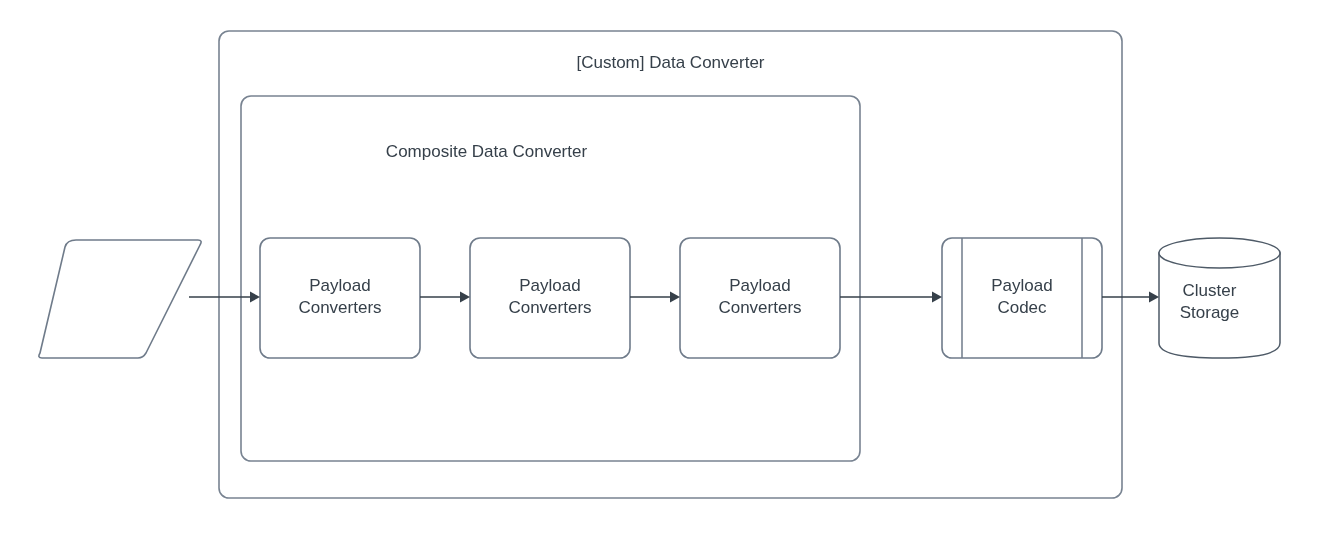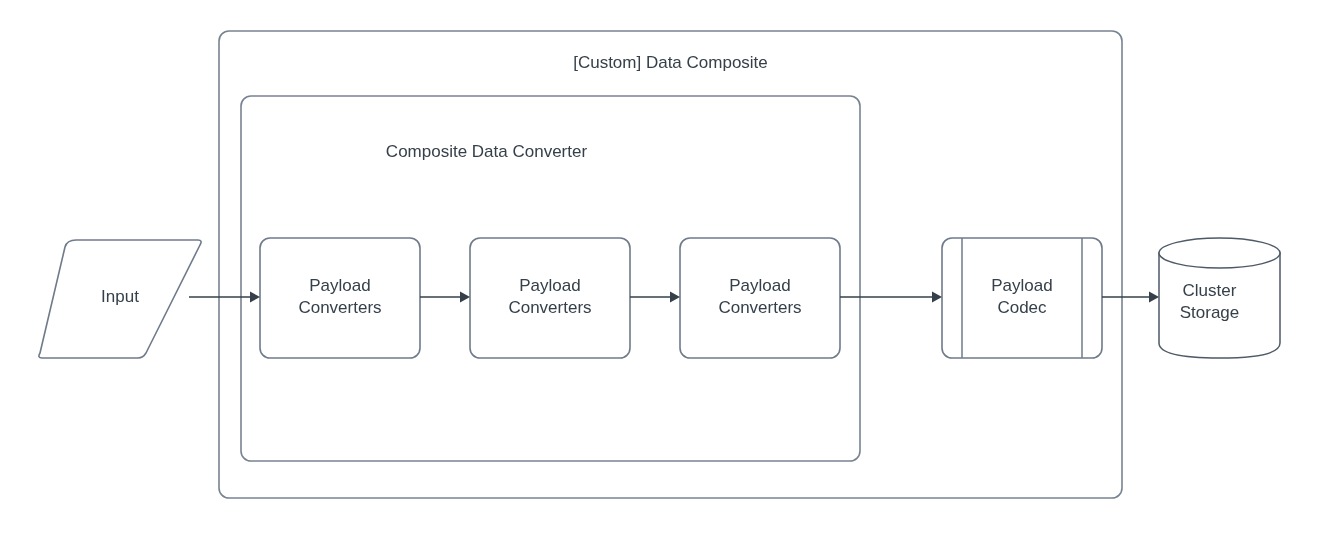--- a/index.html
+++ b/index.html
@@ -108,25 +108,24 @@
     <polygon class="arrowhead" points="670,291.5 680,297 670,302.5"></polygon>
 
     <line class="connector" x1="840" y1="297" x2="932" y2="297"></line>
     <polygon class="arrowhead" points="932,291.5 942,297 932,302.5"></polygon>
 
     <line class="connector" x1="1102" y1="297" x2="1149" y2="297"></line>
     <polygon class="arrowhead" points="1149,291.5 1159,297 1149,302.5"></polygon>
 
   </svg>
 
-  <div class="lbl lbl-container-title" style="left:219px; top:52px; width:903px;">[Custom] Data Composite</div>
+  <div class="lbl lbl-container-title" style="left:219px; top:52px; width:903px;">[Custom] Data Converter</div>
 
   <div class="lbl lbl-container-title" style="left:241px; top:141px; width:491px;">Composite Data Converter</div>
 
-  <div class="lbl lbl-node" style="left:40px; top:286px; width:160px;">Input</div>
 
   <div class="lbl lbl-node" style="left:260px; top:275px; width:160px;">Payload
 Converters</div>
 
   <div class="lbl lbl-node" style="left:470px; top:275px; width:160px;">Payload
 Converters</div>
 
   <div class="lbl lbl-node" style="left:680px; top:275px; width:160px;">Payload
 Converters</div>
 

